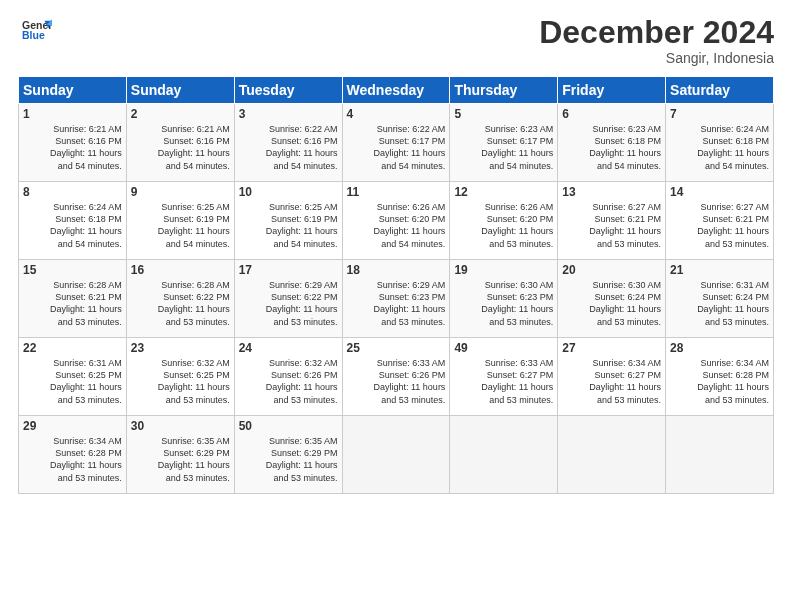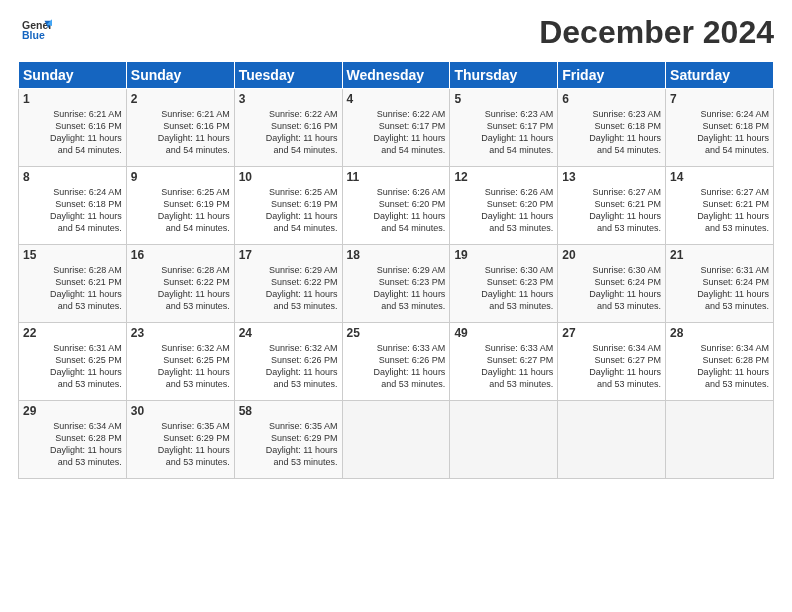--- a/index.html
+++ b/index.html
@@ -100,20 +100,21 @@
         <svg class="logo-icon" viewBox="0 0 40 35">
           <text x="0" y="16" font-size="14" font-weight="bold" fill="#333" font-family="Arial">General</text>
           <text x="0" y="30" font-size="14" font-weight="bold" fill="#1565c0" font-family="Arial">Blue</text>
           <polygon points="30,5 40,5 35,15" fill="#1565c0"></polygon>
           <polygon points="33,10 40,3 40,12" fill="#42a5f5"></polygon>
         </svg>
       </div>
     </div>
     <div class="title-block">
       <div class="month-title">December 2024</div>
+      <div class="location">Sangir, Indonesia</div>
     </div>
   </div>
 
   <table class="calendar">
     <thead>
       <tr>
         <th>Sunday</th>
         <th>Sunday</th>
         <th>Tuesday</th>
         <th>Wednesday</th>
@@ -336,21 +337,21 @@
 and 53 minutes.</div>
           </td>
           <td>
             <span class="day-num">30</span>
             <div class="day-info" style="white-space: pre-line;">Sunrise: 6:35 AM
 Sunset: 6:29 PM
 Daylight: 11 hours
 and 53 minutes.</div>
           </td>
           <td>
-            <span class="day-num">58</span>
+            <span class="day-num">50</span>
             <div class="day-info" style="white-space: pre-line;">Sunrise: 6:35 AM
 Sunset: 6:29 PM
 Daylight: 11 hours
 and 53 minutes.</div>
           </td>
           <td class="empty-cell"></td>
           <td class="empty-cell"></td>
           <td class="empty-cell"></td>
           <td class="empty-cell"></td>
         </tr>

